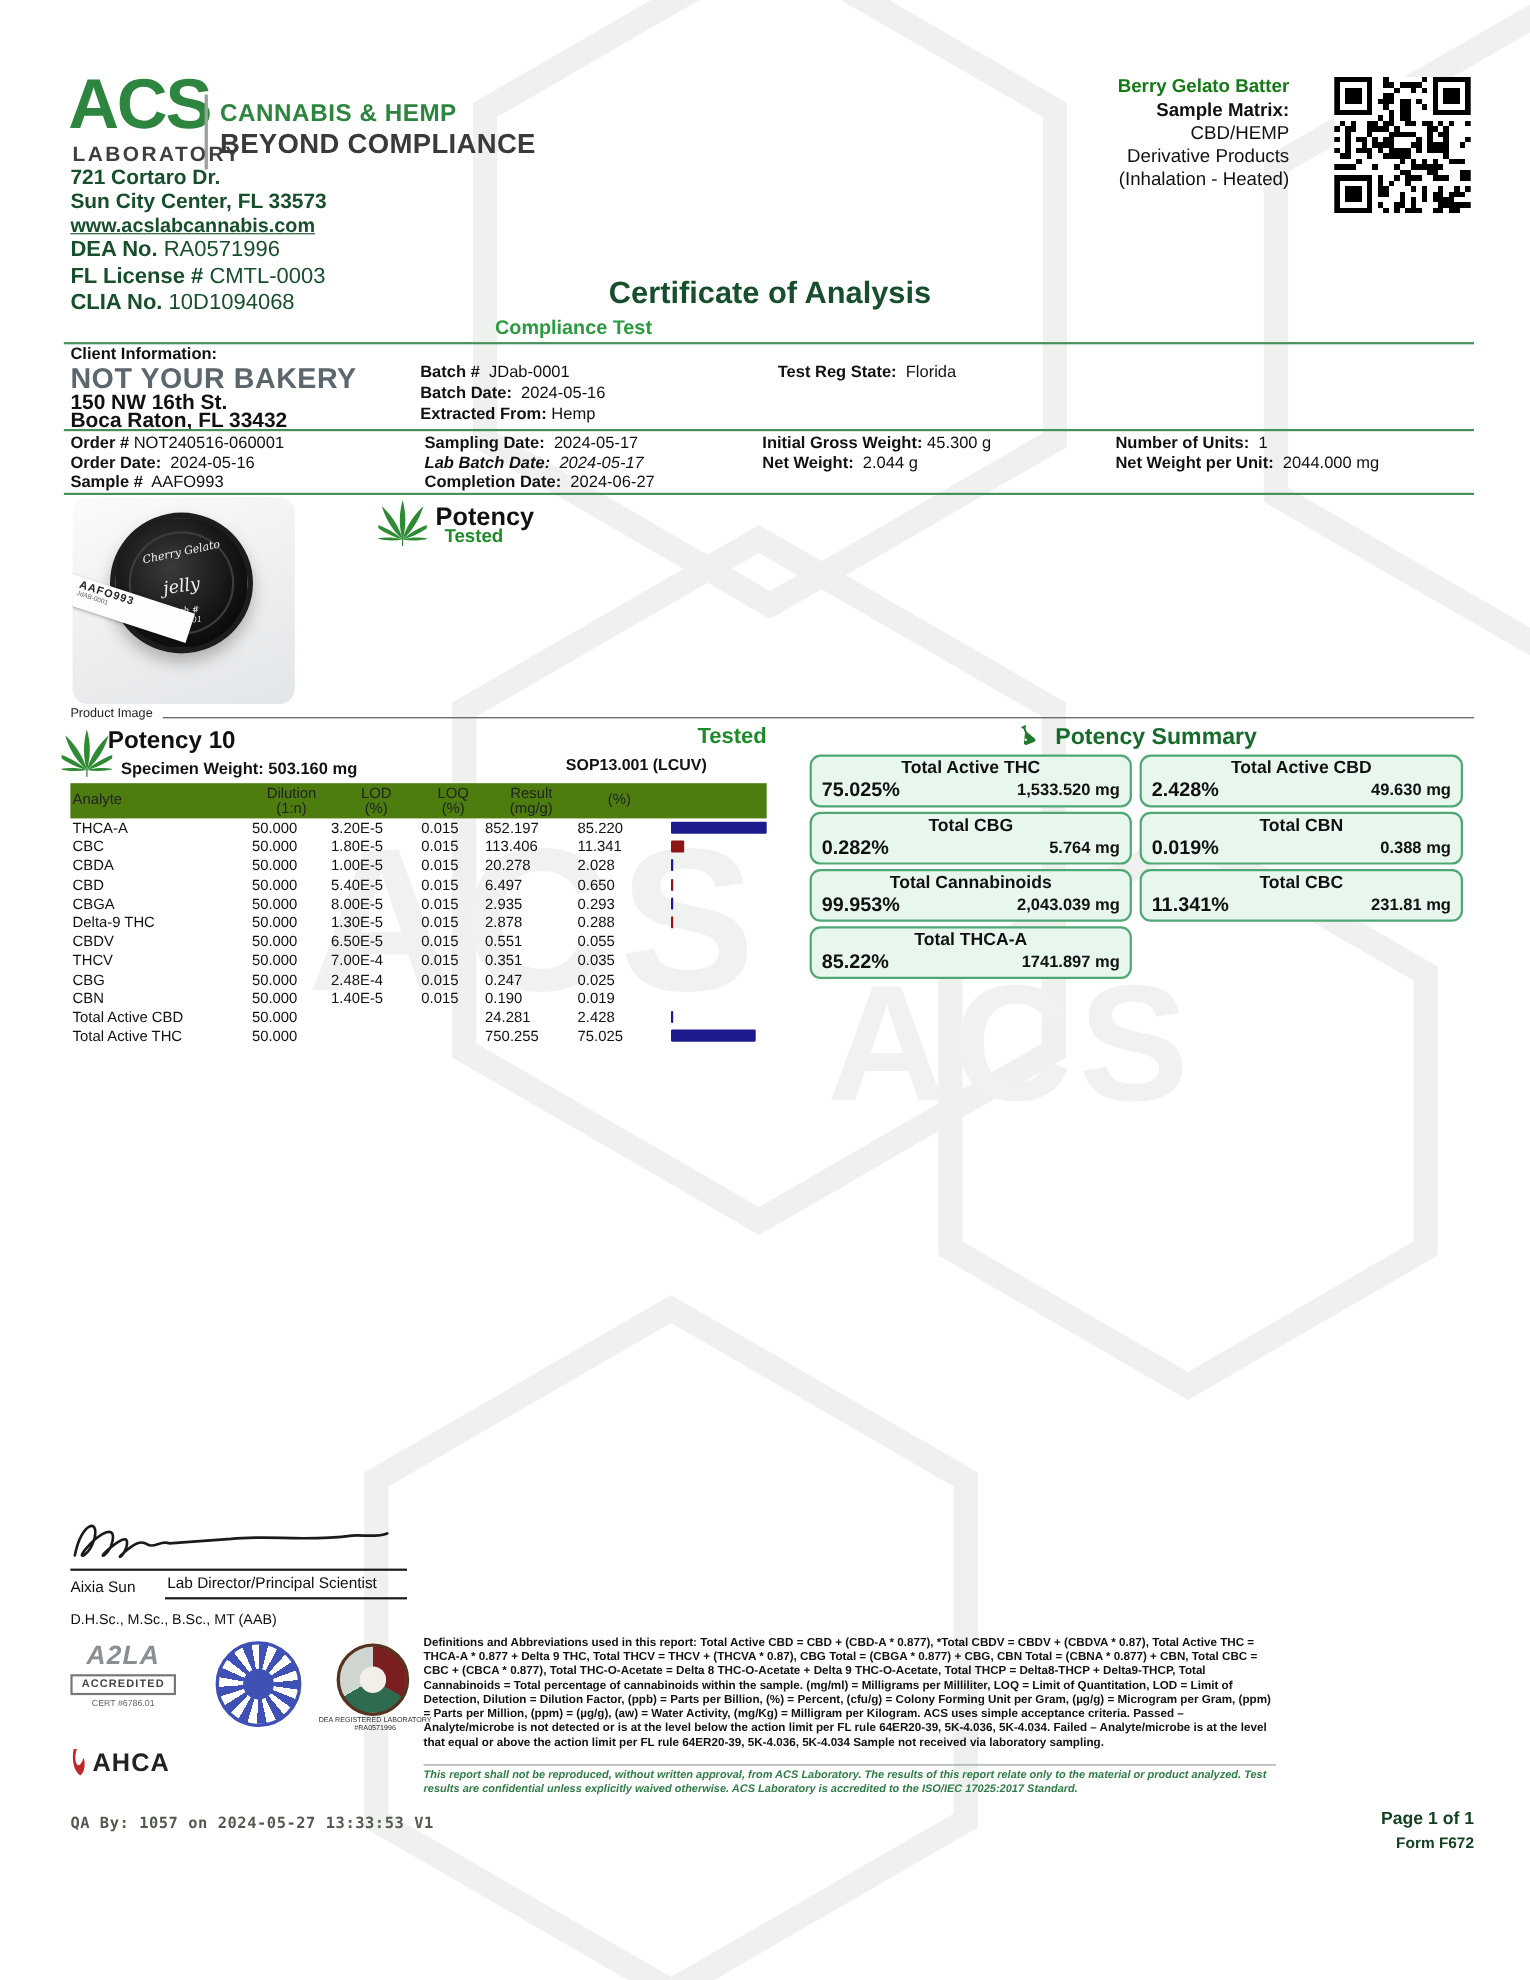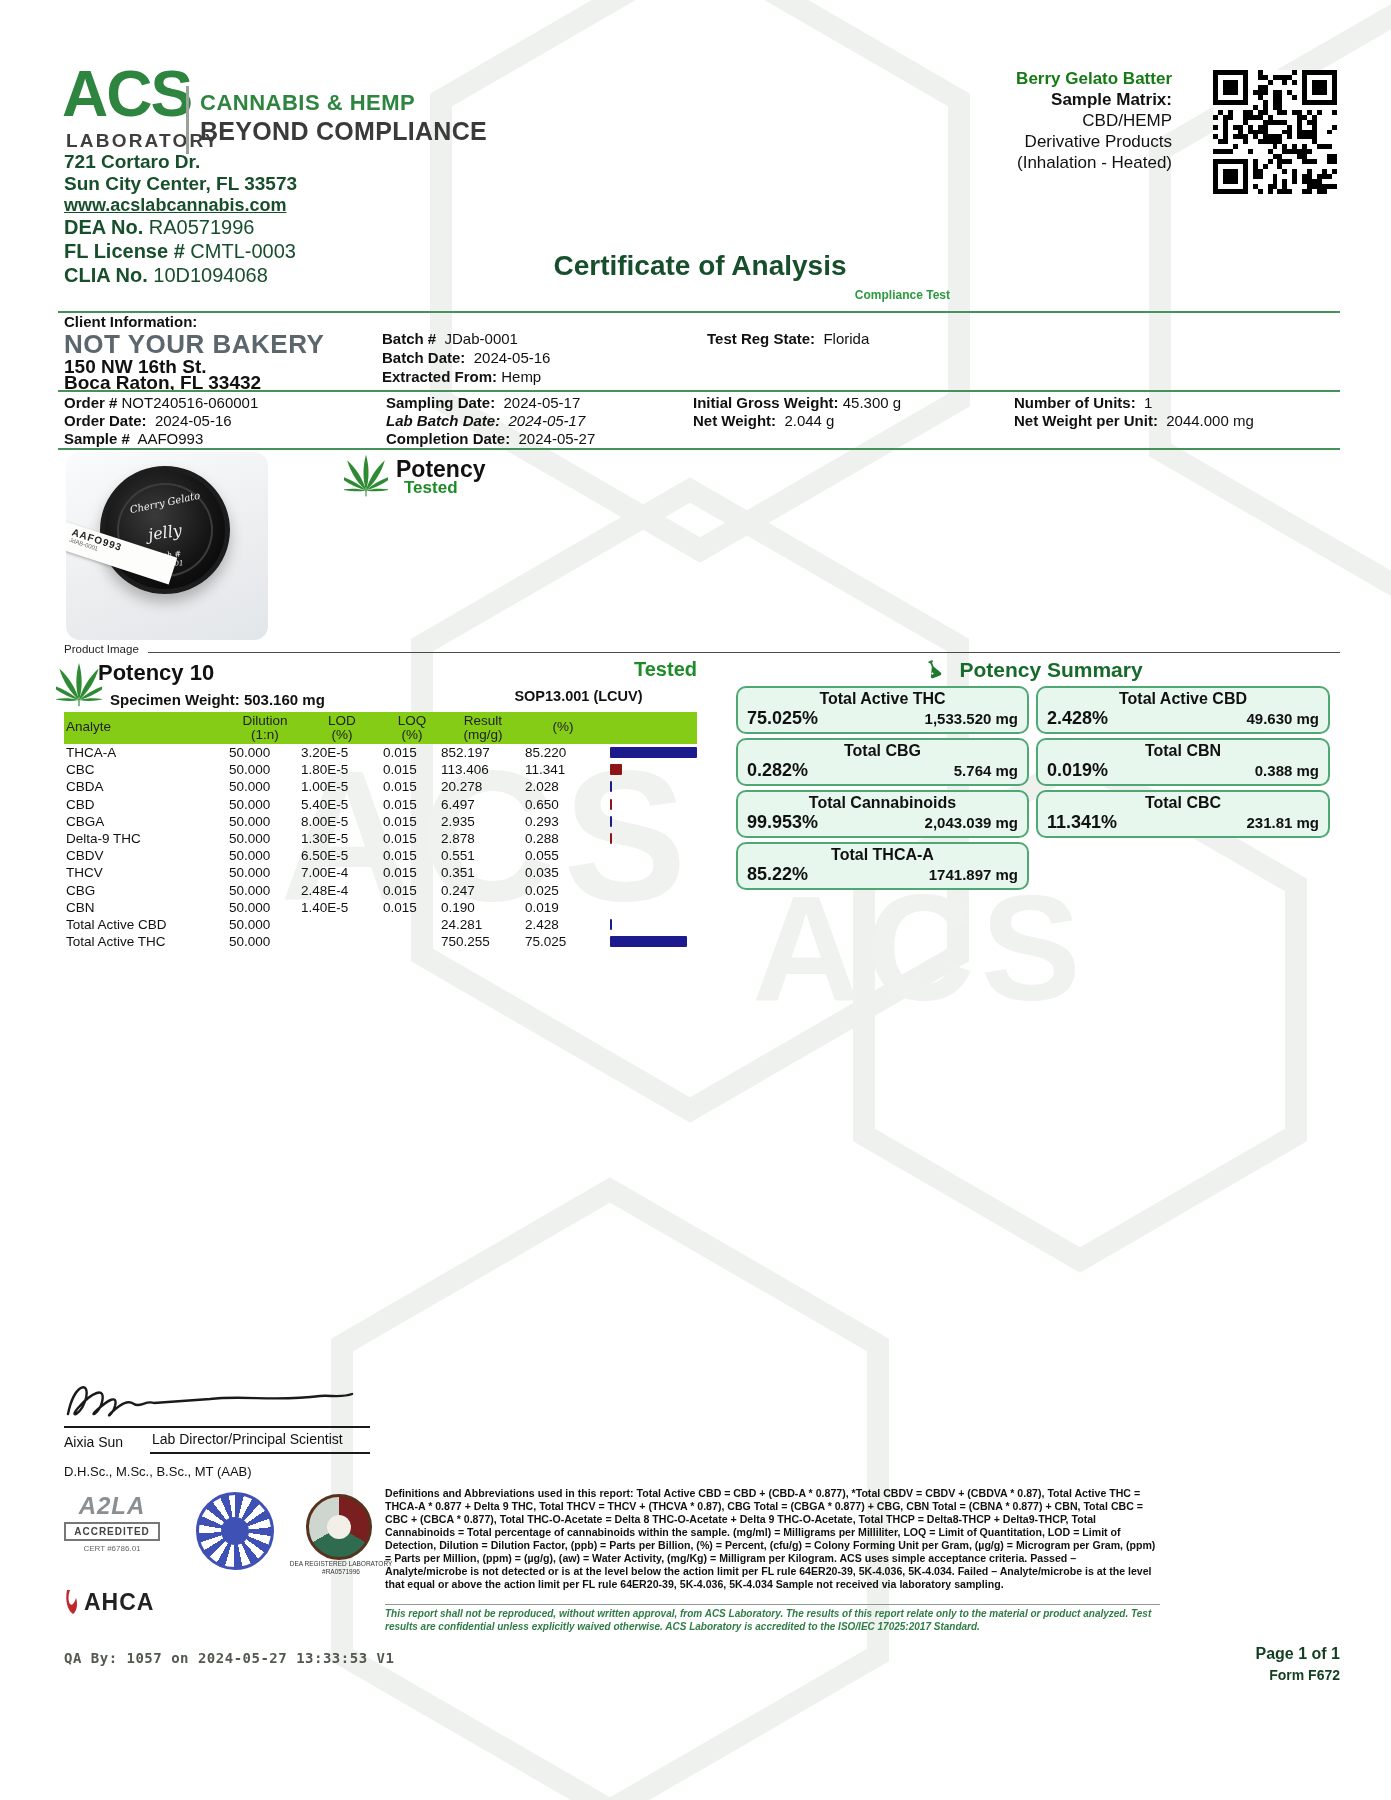--- a/index.html
+++ b/index.html
@@ -17,21 +17,21 @@
   .tag1{left:200px;top:90px;font-size:22px;font-weight:800;color:#2e8540;letter-spacing:.5px;}
   .tag2{left:200px;top:117px;font-size:25px;font-weight:800;color:#3a3a3a;letter-spacing:.3px;}
   .addr{left:64px;font-size:19px;font-weight:bold;color:#174f2c;}
   .weblink{text-decoration:underline;}
   .kvg{color:#174f2c;font-size:20px;}
   .kvg .v{font-weight:normal;}
   .right-head{left:812px;top:68px;width:360px;text-align:right;font-size:17px;line-height:21px;color:#111;}
   .prod-name{color:#157a15;font-weight:bold;}
   .qr{left:1213px;top:70px;width:124px;height:124px;}
   .coa-title{left:450px;top:250px;width:500px;text-align:center;font-size:28px;font-weight:bold;color:#174f2c;}
-  .coa-sub{left:450px;top:288px;width:500px;text-align:right;font-size:12px;font-weight:bold;color:#2c9a3f;}
+  .coa-sub{left:450px;top:288px;width:500px;text-align:left;font-size:18px;font-weight:bold;color:#2c9a3f;}
   .rule{position:absolute;left:58px;width:1282px;height:2px;background:#46905a;}
   
   .kv{font-size:15px;line-height:18.5px;color:#111;}
   .client-label{left:64px;top:313px;font-size:15px;font-weight:bold;}
   .client-name{left:64px;top:329px;font-size:26px;font-weight:bold;color:#5c666d;letter-spacing:.5px;}
   .client-a1{left:64px;top:356px;font-size:19px;font-weight:bold;}
   .client-a2{left:64px;top:372px;font-size:19px;font-weight:bold;}
   
   .pcard{left:66px;top:452px;width:202px;height:188px;border-radius:14px;
          background:linear-gradient(160deg,#fafbfc 0%,#eceef0 55%,#e3e6e8 100%);overflow:hidden;}
@@ -51,21 +51,21 @@
   .badge-l1{left:396px;top:456px;font-size:23px;font-weight:bold;color:#111;}
   .badge-l2{left:404px;top:478px;font-size:17px;font-weight:bold;color:#1d8c28;}
   
   .pot-leaf{left:56px;top:662px;width:46px;height:46px;}
   .pot-title{left:98px;top:660px;font-size:22px;font-weight:bold;}
   .pot-spec{left:110px;top:691px;font-size:15px;font-weight:bold;}
   .pot-tested{left:460px;top:658px;width:237px;text-align:right;font-size:20px;font-weight:bold;color:#1d8c28;}
   .pot-sop{left:460px;top:688px;width:237px;text-align:center;font-size:14.5px;font-weight:bold;color:#111;}
   .ptable{left:64px;top:712px;width:633px;}
   .pgrid{display:grid;grid-template-columns:165px 72px 82px 58px 84px 76px 96px;}
-  .phead{background:#84cc16;height:32px;font-size:13.5px;color:#222;}
+  .phead{background:#4d7c0f;height:32px;font-size:13.5px;color:#222;}
   .phead .h{display:flex;flex-direction:column;justify-content:flex-end;align-items:center;line-height:14px;padding-bottom:2px;}
   .phead .h.first{align-items:flex-start;padding-left:2px;justify-content:center;}
   .prow{height:17.2px;font-size:13.5px;align-items:center;}
   .prow .a{padding-left:2px;white-space:nowrap;}
   .prow .n{font-variant-numeric:tabular-nums;}
   .barcell{position:relative;height:11px;margin-left:9px;}
   .barcell i{position:absolute;left:0;top:0;height:11px;display:block;border-radius:1px;}
   
   .sum-title{left:736px;top:658px;width:594px;text-align:center;font-size:21px;font-weight:bold;color:#166b2b;}
   .flask{display:inline-block;width:22px;height:22px;vertical-align:-4px;margin-right:14px;}
@@ -367,21 +367,21 @@
     <div class="abs kv" style="left:707px;top:330px;"><span class="b">Test Reg State:</span>&nbsp; <span>Florida</span></div>
 
     <div class="rule" style="top:390px;"></div>
 
     <div class="abs kv" style="left:64px;top:394px;"><span class="b">Order #</span> <span>NOT240516-060001</span></div>
     <div class="abs kv" style="left:64px;top:412px;"><span class="b">Order Date:</span>&nbsp; <span>2024-05-16</span></div>
     <div class="abs kv" style="left:64px;top:430px;"><span class="b">Sample #</span>&nbsp; <span>AAFO993</span></div>
 
     <div class="abs kv" style="left:386px;top:394px;"><span class="b">Sampling Date:</span>&nbsp; <span>2024-05-17</span></div>
     <div class="abs kv" style="left:386px;top:412px;font-style:italic;"><span class="b">Lab Batch Date:</span>&nbsp; <span>2024-05-17</span></div>
-    <div class="abs kv" style="left:386px;top:430px;"><span class="b">Completion Date:</span>&nbsp; <span>2024-05-27</span></div>
+    <div class="abs kv" style="left:386px;top:430px;"><span class="b">Completion Date:</span>&nbsp; <span>2024-06-27</span></div>
 
     <div class="abs kv" style="left:693px;top:394px;"><span class="b">Initial Gross Weight:</span> <span>45.300 g</span></div>
     <div class="abs kv" style="left:693px;top:412px;"><span class="b">Net Weight:</span>&nbsp; <span>2.044 g</span></div>
 
     <div class="abs kv" style="left:1014px;top:394px;"><span class="b">Number of Units:</span>&nbsp; <span>1</span></div>
     <div class="abs kv" style="left:1014px;top:412px;"><span class="b">Net Weight per Unit:</span>&nbsp; <span>2044.000 mg</span></div>
 
     <div class="rule" style="top:448px;"></div>
 
     <div class="abs pcard">

